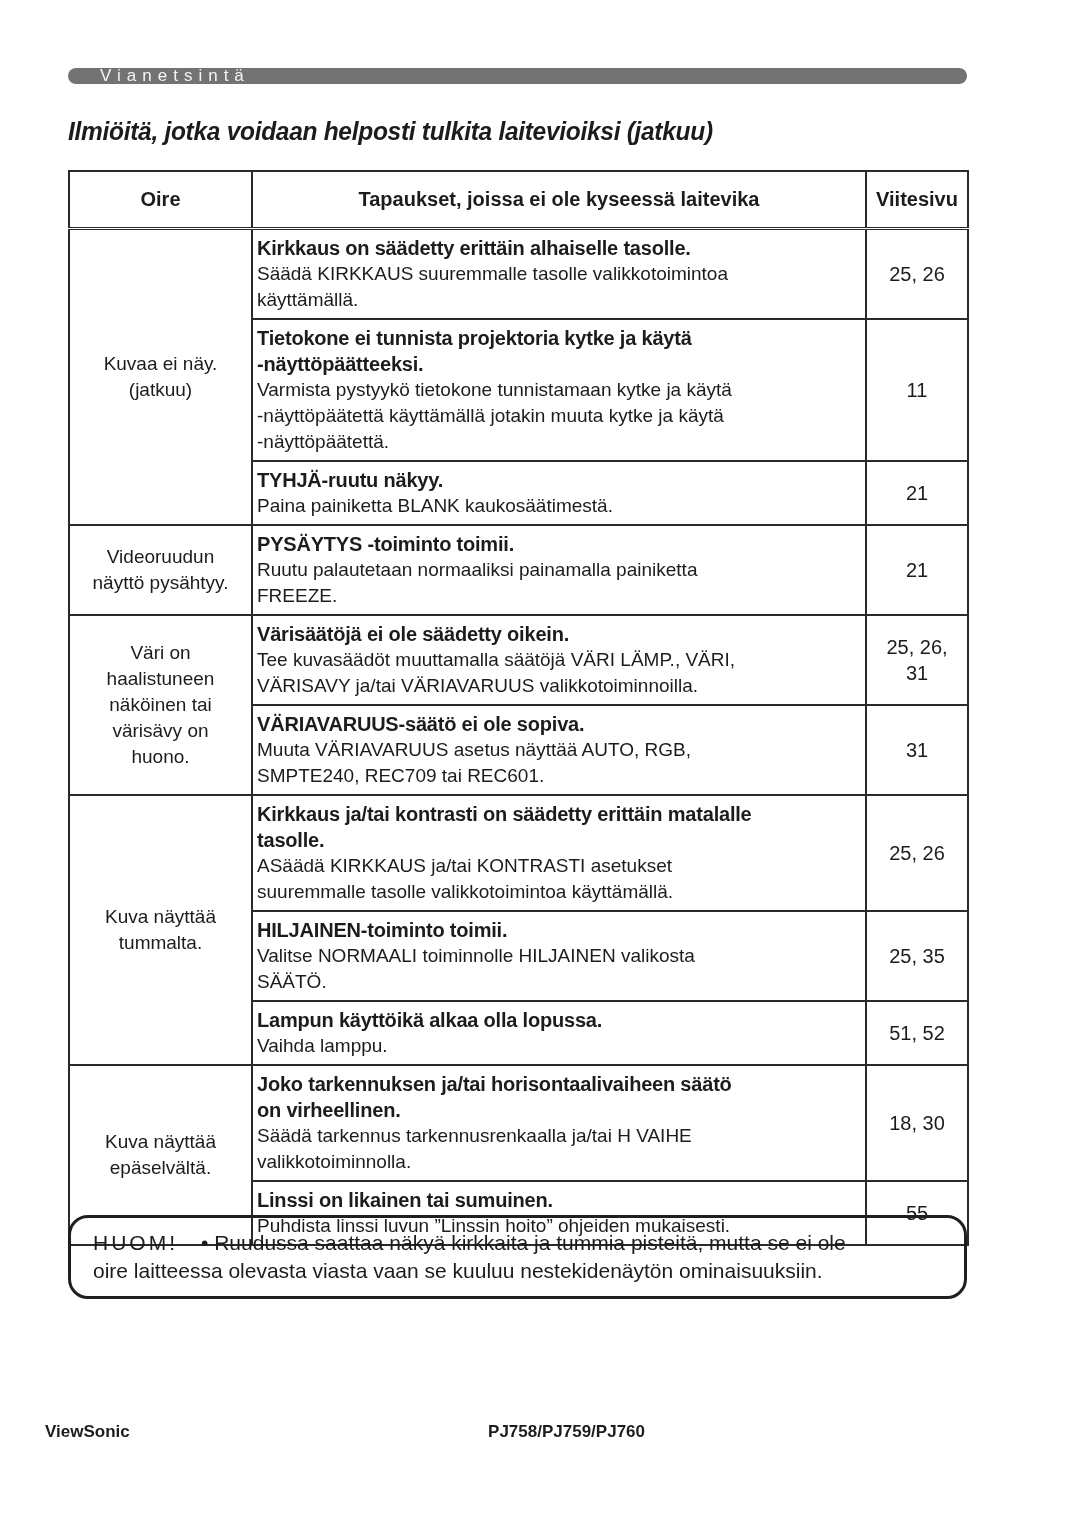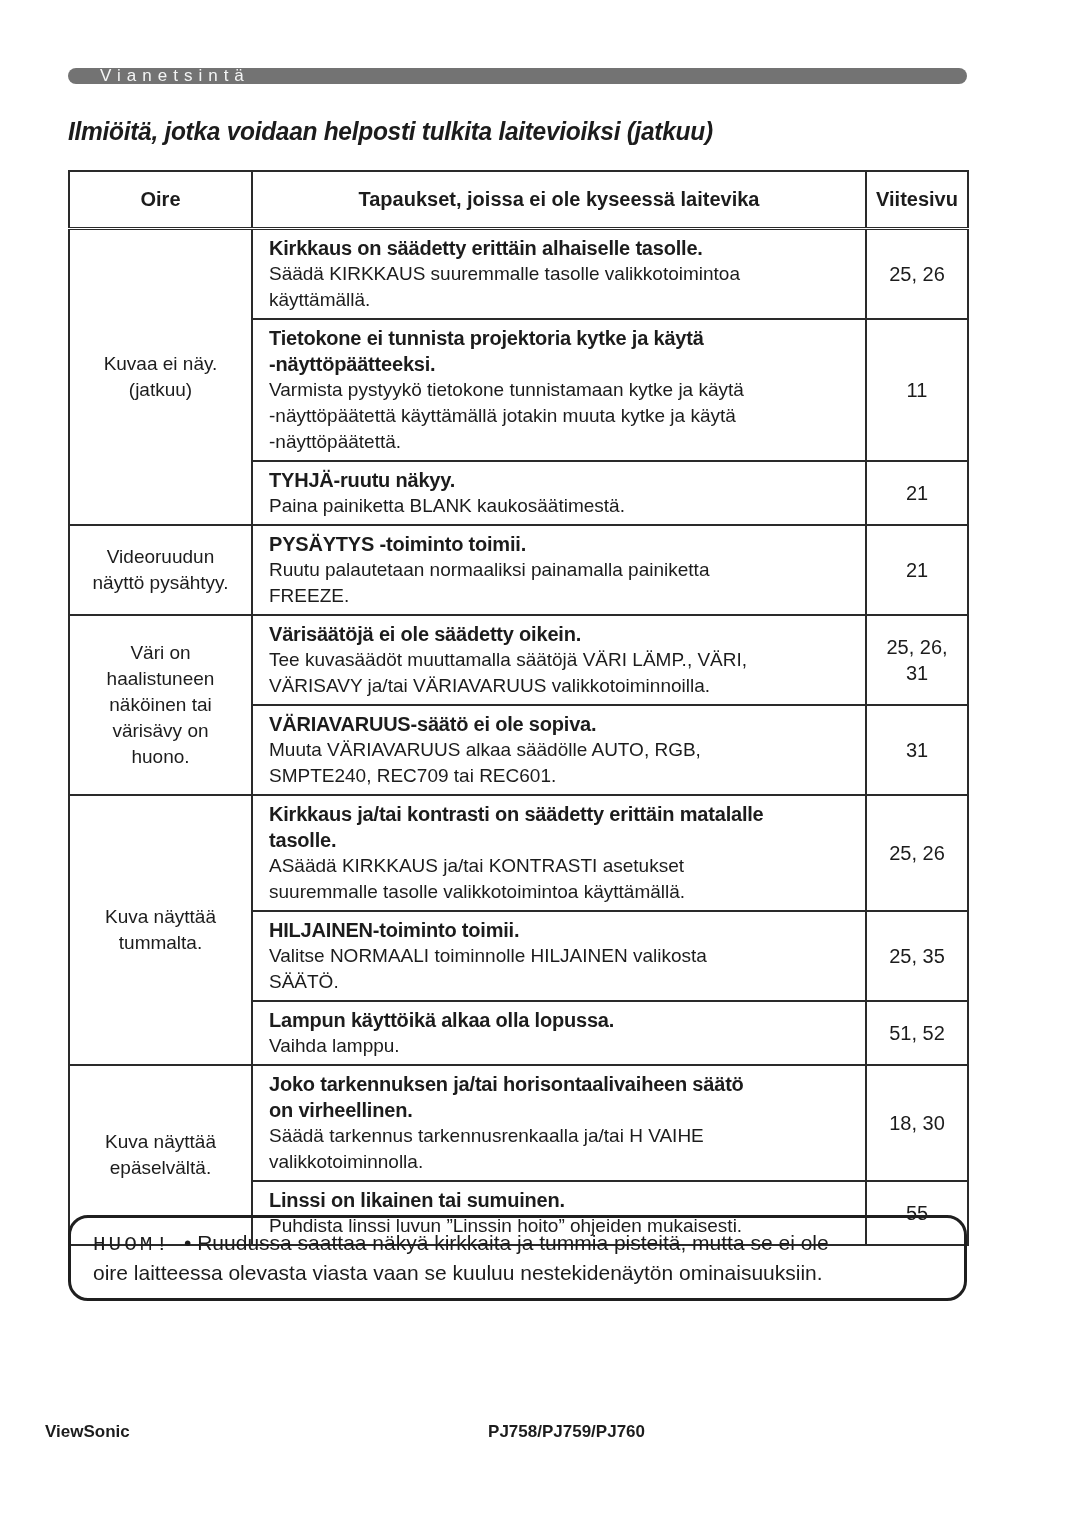--- a/index.html
+++ b/index.html
@@ -50,21 +50,21 @@
     padding: 16px 4px; height: 30px;
     border-bottom: 3px double #2a2a2a;
     text-align: center;
   }
   td.sym {
     text-align: center;
     font-size: 19px; line-height: 26px;
     white-space: pre-line;
     padding: 4px 22px;
   }
-  td.case { padding: 5px 8px 5px 16px; }
+  td.case { padding: 5px 8px 5px 4px; }
   .case-title {
     font-weight: bold; font-size: 20px; line-height: 26px;
     white-space: pre-line; letter-spacing: -0.2px;
   }
   .case-body {
     font-size: 19px; line-height: 26px;
     white-space: pre-line;
   }
   td.pages {
     text-align: center; font-size: 20px; line-height: 26px;
@@ -77,21 +77,21 @@
 
   
   .note-box {
     position: absolute; top: 1215px; left: 68px;
     width: 899px; min-height: 76px;
     border: 3px solid #1f1f1f;
     border-radius: 20px;
     padding: 11px 18px 11px 22px;
     font-size: 21px; line-height: 28px;
   }
-  .note-label { letter-spacing: 3px; margin-right: 13px; font-family: Liberation Mono, monospace; }
+  .note-label { letter-spacing: 3px; margin-right: 23px; }
   .note-text { white-space: pre-line; }
 
   
   .footer {
     position: absolute; top: 1420px; left: 45px; right: 100px;
     height: 24px;
     display: flex; align-items: center;
     font-size: 17px;
   }
   .footer .brand { font-weight: bold; width: 300px; text-align: left; }
@@ -172,21 +172,21 @@
         <div class="case-title">Värisäätöjä ei ole säädetty oikein.</div>
         <div class="case-body">Tee kuvasäädöt muuttamalla säätöjä VÄRI LÄMP., VÄRI,
 VÄRISAVY ja/tai VÄRIAVARUUS valikkotoiminnoilla.</div>
       </td>
       <td class="pages">25, 26,
 31</td>
     </tr>
     <tr class="h3">
       <td class="case">
         <div class="case-title">VÄRIAVARUUS-säätö ei ole sopiva.</div>
-        <div class="case-body">Muuta VÄRIAVARUUS alkaa säädölle AUTO, RGB,
+        <div class="case-body">Muuta VÄRIAVARUUS asetus näyttää AUTO, RGB,
 SMPTE240, REC709 tai REC601.</div>
       </td>
       <td class="pages">31</td>
     </tr>
 
     <tr class="h4">
       <td class="sym" rowspan="3">Kuva näyttää
 tummalta.</td>
       <td class="case">
         <div class="case-title">Kirkkaus ja/tai kontrasti on säädetty erittäin matalalle

